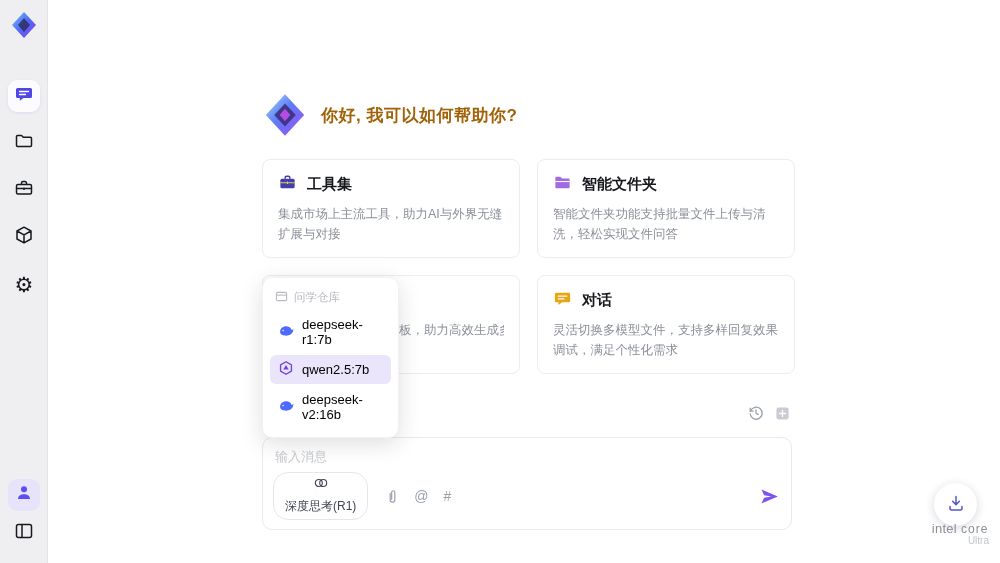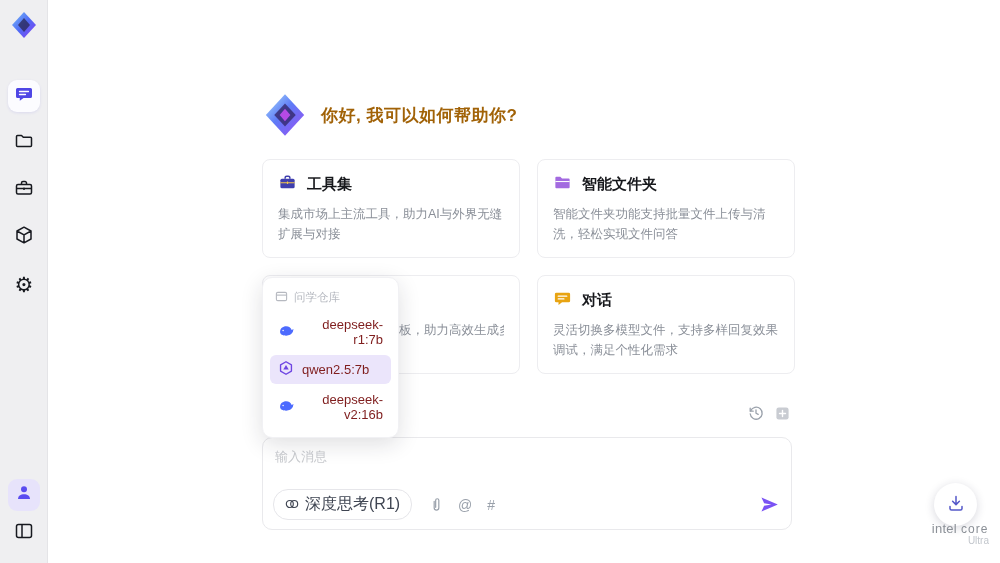--- a/index.html
+++ b/index.html
@@ -23,36 +23,36 @@
 
   
   .cards { position:absolute; left:262px; top:159px; display:grid; grid-template-columns:258px 258px; column-gap:17px; row-gap:17px; }
   .card { background:#fff; border:1px solid #ededf0; border-radius:8px; padding:13px 15px; min-height:77px; cursor:pointer; }
   .card-head { display:flex; align-items:center; gap:10px; }
   .card-title { font-size:15px; font-weight:bold; color:#17181c; }
   .card-desc { margin-top:8px; font-size:12.5px; line-height:1.6; color:#8a8f98; }
   .card3 .card-desc { padding-left:96px; white-space:nowrap; overflow:hidden; }
 
   
-  .dropdown { position:absolute; left:262px; top:277px; width:137px; background:#fff; border:1px solid #f1f1f4; border-radius:10px; box-shadow:0 6px 22px rgba(25,28,40,.14); padding:6px 0 7px; z-index:6;text-align:right; }
+  .dropdown { position:absolute; left:262px; top:277px; width:137px; background:#fff; border:1px solid #f1f1f4; border-radius:10px; box-shadow:0 6px 22px rgba(25,28,40,.14); padding:6px 0 7px; z-index:6; }
   .dd-header { display:flex; align-items:center; gap:6px; padding:6px 12px 4px; font-size:11.5px; color:#b6b9c0; }
-  .dd-item { display:flex; align-items:center; gap:8px; margin:3px 7px; padding:5px 8px; border-radius:6px; font-size:13px; color:#7f1d1d; cursor:pointer; }
+  .dd-item { display:flex; align-items:center; gap:8px; margin:3px 7px; padding:5px 8px; border-radius:6px; font-size:13px; color:#000000; cursor:pointer; }
   .dd-item.selected { background:#ebe5fb; }
 
   
   .model-selector { position:absolute; left:262px; top:400px; height:27px; display:flex; align-items:center; gap:7px; padding:0 10px; background:#f0f0f2; border-radius:6px; font-size:13px; color:#2b2d33; cursor:pointer; }
   .chat-actions { position:absolute; left:748px; top:405px; display:flex; gap:11px; align-items:center; }
   .chat-actions .act { cursor:pointer; display:flex; }
 
   
   .composer { position:absolute; left:262px; top:437px; width:530px; height:93px; border:1px solid #e9e9ec; border-radius:10px; background:#fff; }
   .composer textarea { width:100%; height:50px; border:none; outline:none; resize:none; padding:10px 12px; font-size:13px; font-family:Liberation Sans, sans-serif; color:#333; background:transparent; }
   .composer textarea::placeholder { color:#c8cace; }
   .composer-bar { position:absolute; left:10px; right:12px; bottom:9px; display:flex; align-items:center; }
-  .deepthink-pill { display:flex; align-items:center; gap:6px; border:1px solid #e6e6ea; border-radius:15px; padding:4px 11px; font-size:16px; color:#3f4552; background:#fff; cursor:pointer; }
+  .deepthink-pill { display:flex; align-items:center; gap:6px; border:1px solid #e6e6ea; border-radius:15px; padding:4px 11px; font-size:12px; color:#3f4552; background:#fff; cursor:pointer;flex-direction:column; }
   .mini-icons { display:flex; align-items:center; gap:15px; margin-left:18px; color:#9aa1ab; }
   .mini-icons .mi { cursor:pointer; display:flex; align-items:center; font-size:14px; line-height:1; color:#9aa1ab; }
   .bar-spacer { flex:1; }
   .send-btn { cursor:pointer; display:flex; }
 
   
   .fab { position:absolute; left:934px; top:483px; width:43px; height:43px; border-radius:50%; background:#fff; box-shadow:0 2px 10px rgba(40,40,70,.18); display:flex; align-items:center; justify-content:center; cursor:pointer; }
   .intel { position:absolute; left:925px; top:521px; width:70px; text-align:center; color:#8b9097; }
   .intel-row { font-size:13px; letter-spacing:.3px; }
   .intel-brand { font-weight:normal; }

